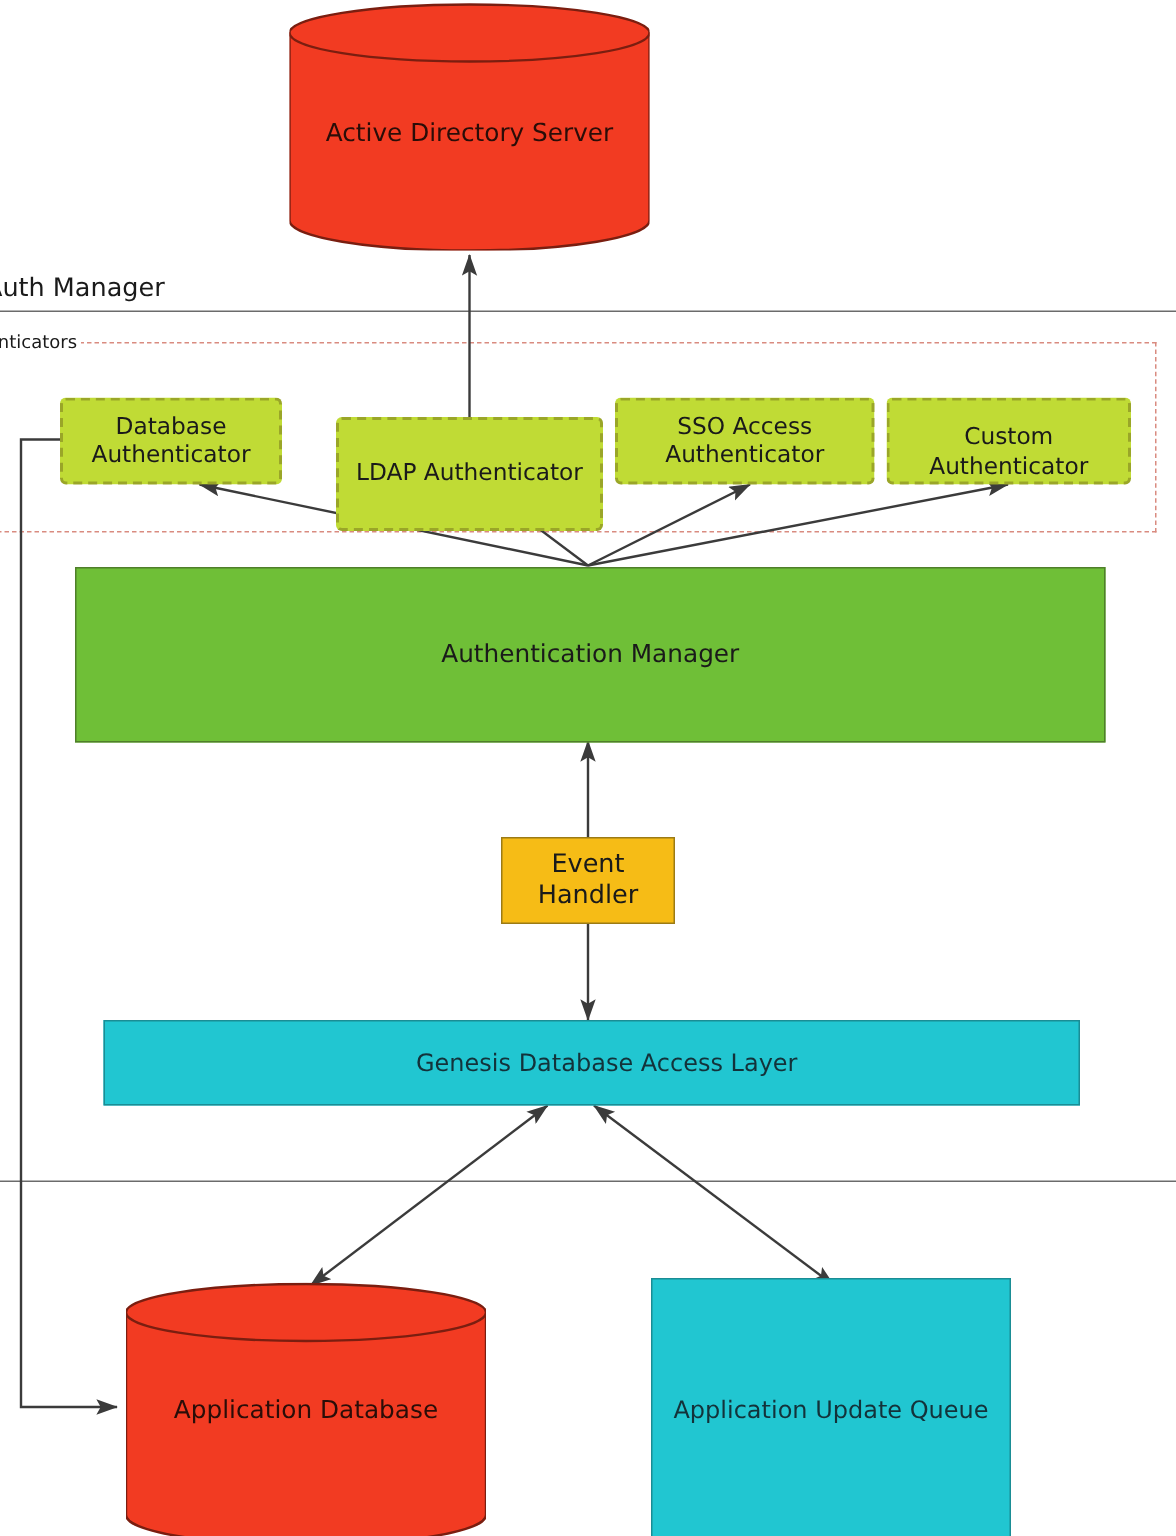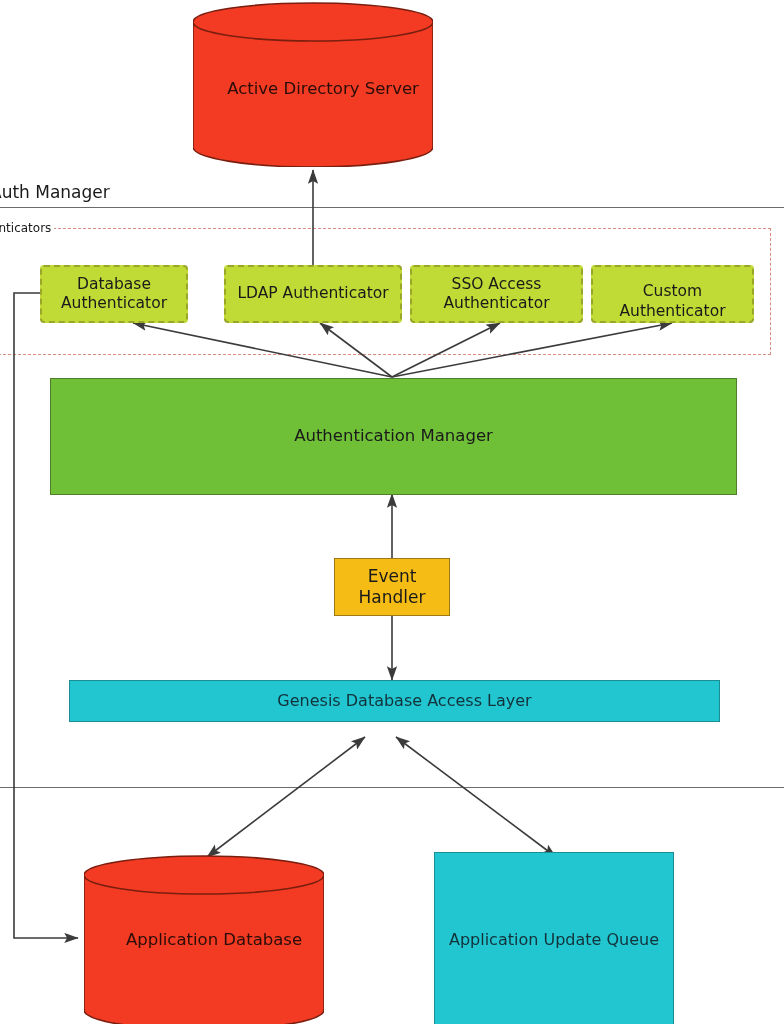--- a/index.html
+++ b/index.html
@@ -92,21 +92,20 @@
   .cylinder {
     position: absolute;
   }
   .cyl-label {
     position: absolute;
     width: 100%;
     text-align: center;
     color: #2a0d08;
     font-size: 16.5px;
     pointer-events: none;
-    padding-left: 10px;
   }
   .label-2line { white-space: pre-line; }
 </style>
 </head>
 <body>
 
 <div id="canvas">
 
   <div class="container-box" style="left:-10px; top:207px; width:800px; height:581px;"></div>
   <div class="container-label" style="left:-10px; top:182px;">Auth Manager</div>
@@ -164,21 +163,21 @@
       <ellipse cx="120" cy="20" rx="120" ry="19" fill="#F23B22" stroke="#7A1E10" stroke-width="1.6"></ellipse>
     </svg>
     <div class="cyl-label" style="top:77px;">Active Directory Server</div>
   </div>
 
   <div class="node auth-box label-2line" style="left:40px; top:265px; width:148px; height:58px;justify-content:center;">
     <span>Database
 Authenticator</span>
   </div>
 
-  <div class="node auth-box label-2line" style="left:224px; top:265px; width:178px; height:58px;">
+  <div class="node auth-box label-2line" style="left:224px; top:278px; width:178px; height:76px;">
     <span>LDAP Authenticator</span>
   </div>
 
   <div class="node auth-box label-2line" style="left:410px; top:265px; width:173px; height:58px;">
     <span>SSO Access
 Authenticator</span>
   </div>
 
   <div class="node auth-box label-2line" style="left:591px; top:265px; width:163px; height:58px;align-items:flex-end;">
     <span>Custom
@@ -187,21 +186,21 @@
 
   <div class="node mgr-box" style="left:50px; top:378px; width:687px; height:117px;">
     <span>Authentication Manager</span>
   </div>
 
   <div class="node event-box label-2line" style="left:334px; top:558px; width:116px; height:58px;">
     <span>Event
 Handler</span>
   </div>
 
-  <div class="node cyan-box" style="left:69px; top:680px; width:651px; height:42px;padding-left:20px;">
+  <div class="node cyan-box" style="left:69px; top:680px; width:651px; height:57px;padding-left:20px;">
     <span>Genesis Database Access Layer</span>
   </div>
 
   <div class="cylinder" style="left:84px; top:855px; width:240px; height:175px;">
     <svg width="240" height="175" viewBox="0 0 240 175" xmlns="http://www.w3.org/2000/svg">
       <path d="M0,20 L0,155 A120,20 0 0 0 240,155 L240,20 Z" fill="#F23B22" stroke="#7A1E10" stroke-width="1.6"></path>
       <ellipse cx="120" cy="20" rx="120" ry="19" fill="#F23B22" stroke="#7A1E10" stroke-width="1.6"></ellipse>
     </svg>
     <div class="cyl-label" style="top:75px;text-align:center;">Application Database</div>
   </div>

